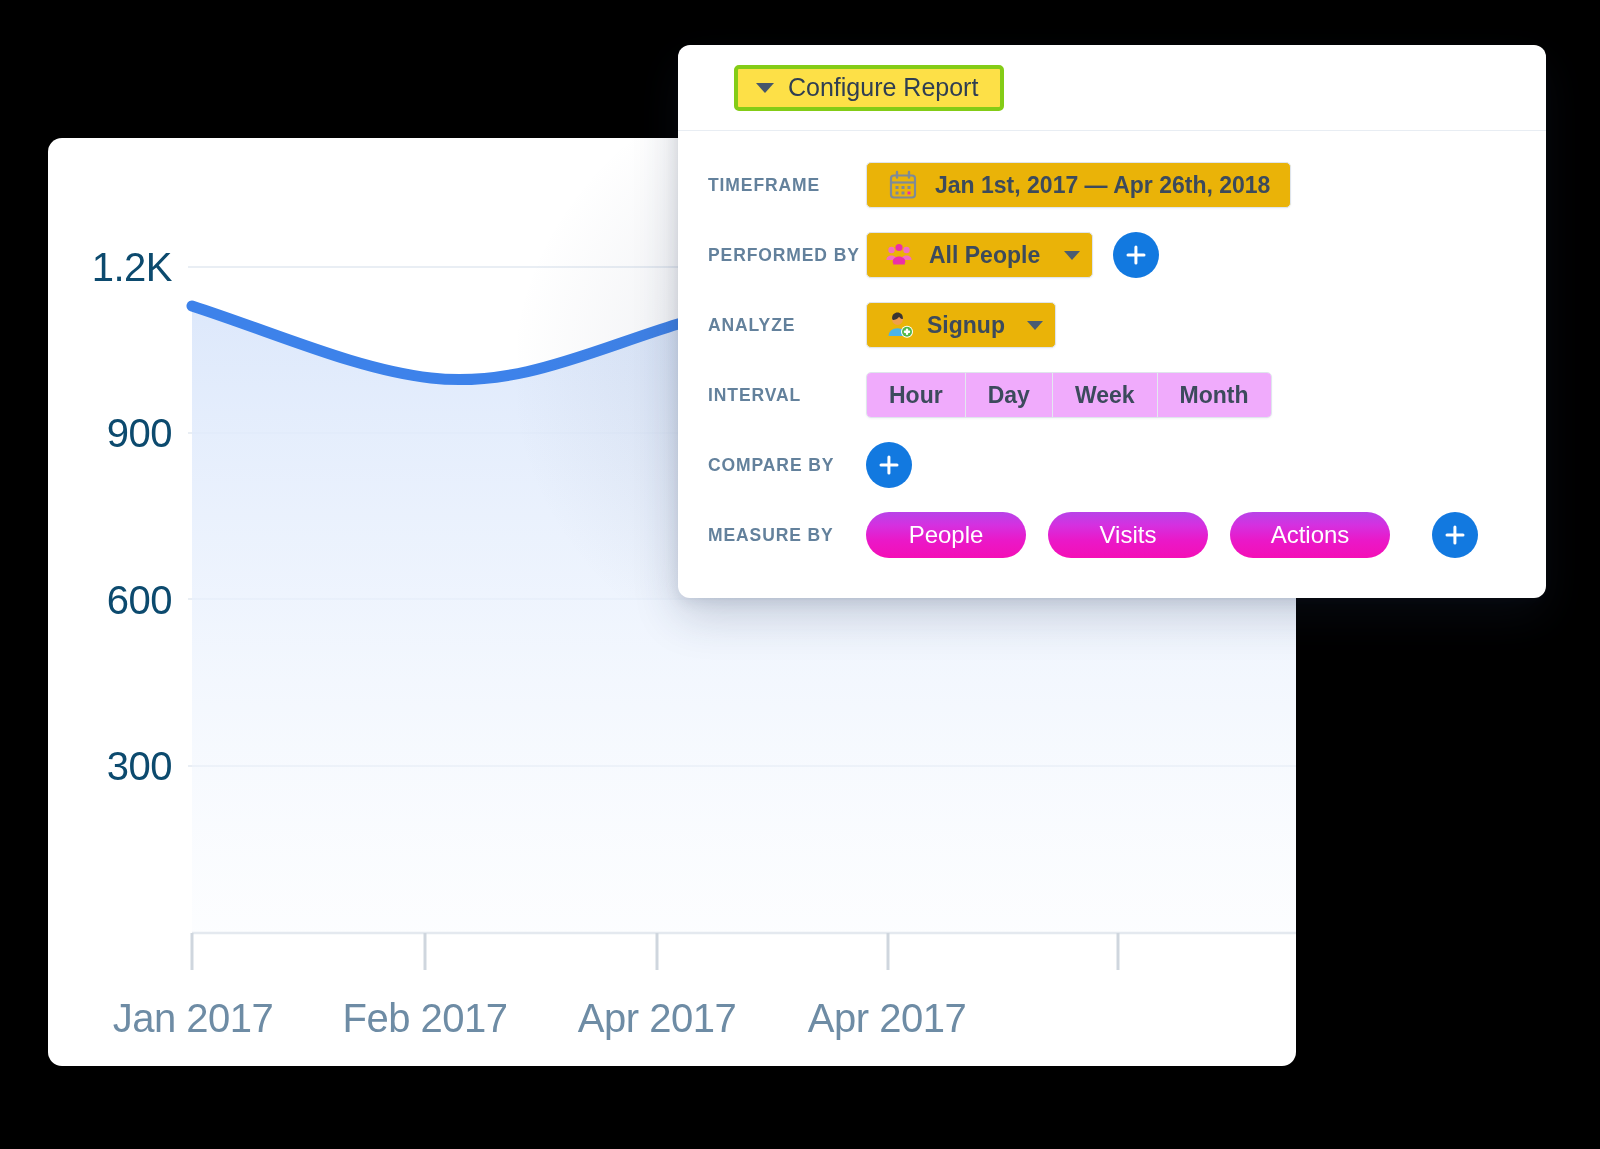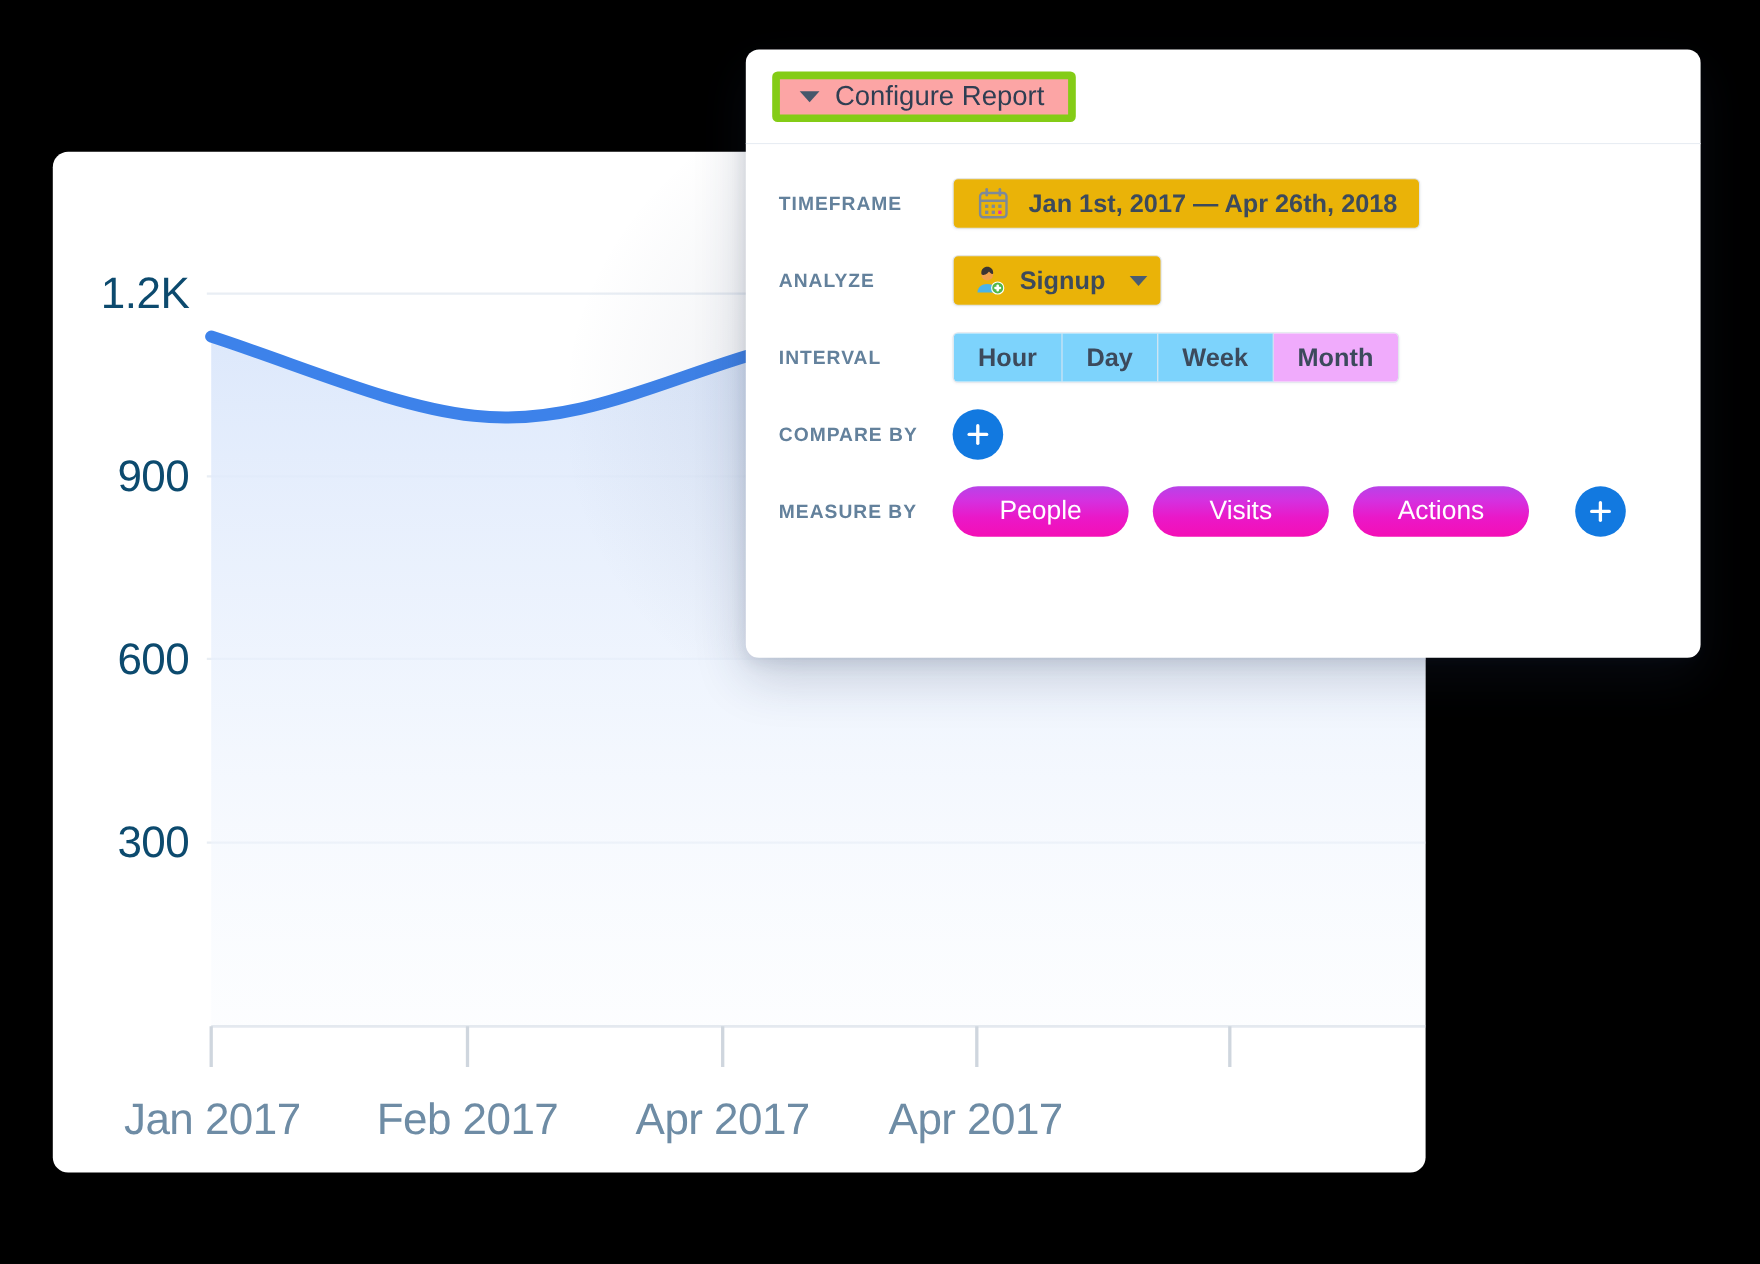--- a/index.html
+++ b/index.html
@@ -65,24 +65,25 @@
   #panel-header {
     height: 86px;
     border-bottom: 1px solid #e8edf3;
     display: flex; align-items: center;
     padding-left: 24px;
   }
   #configure-report-button {
     display: inline-flex; align-items: center; gap: 14px;
     height: 46px;
     padding: 0 22px 0 18px;
-    background: #fca5a5;
-    border: 7px solid #84cc16;
+    background: #fde047;
+    border: 4px solid #84cc16;
     border-radius: 5px;
     cursor: pointer;
+    margin-left: 32px;
   }
   #configure-report-button .caret {
     width: 0; height: 0;
     border-left: 9px solid transparent;
     border-right: 9px solid transparent;
     border-top: 10px solid #46576b;
   }
   #configure-report-button .label {
     font-size: 25px;
     color: #2f3e52;
@@ -159,21 +160,21 @@
     background: #fff;
     box-shadow: 0 1px 2px rgba(40,60,90,0.05);
   }
   .seg {
     height: 44px;
     padding: 0 22px;
     display: inline-flex; align-items: center; justify-content: center;
     font-size: 23px;
     font-weight: 700;
     color: #3c4a5c;
-    background: #7dd3fc;
+    background: #f0abfc;
     border-right: 1px solid #e3e8ef;
     cursor: pointer;
     white-space: nowrap;
   }
   .seg:last-child { border-right: none; }
   .seg.active { background: #f0abfc; }
 
   
   #measure-pills { display: inline-flex; align-items: center; gap: 22px; }
   .pill {
@@ -274,20 +275,37 @@
             <rect x="14.5" y="17" width="3" height="3" fill="#7d8a99"></rect>
             <rect x="20.5" y="17" width="3" height="3" fill="#7d8a99"></rect>
             <rect x="8.5" y="22.5" width="3" height="3" fill="#7d8a99"></rect>
             <rect x="14.5" y="22.5" width="3" height="3" fill="#7d8a99"></rect>
             <rect x="20.5" y="22.5" width="3" height="3" fill="#ef2fa6"></rect>
           </svg>
           <span class="txt">Jan 1st, 2017 — Apr 26th, 2018</span>
         </div>
       </div>
 
+      <div class="row">
+        <div class="row-label">PERFORMED BY</div>
+        <div class="field" id="performed-by-field">
+          <svg class="icon-box" viewBox="0 0 32 32">
+            <circle cx="8.5" cy="11" r="3.2" fill="#f26fc0"></circle>
+            <path d="M3.4 21c0-3 2.3-4.6 5.1-4.6s5.1 1.6 5.1 4.6z" fill="#f26fc0"></path>
+            <circle cx="23.5" cy="11" r="3.2" fill="#f26fc0"></circle>
+            <path d="M18.4 21c0-3 2.3-4.6 5.1-4.6s5.1 1.6 5.1 4.6z" fill="#f26fc0"></path>
+            <circle cx="16" cy="8.5" r="3.6" fill="#ec2fa8"></circle>
+            <path d="M9.6 23.5c0-3.8 2.9-6 6.4-6s6.4 2.2 6.4 6z" fill="#ec2fa8"></path>
+            <rect x="10.2" y="20.5" width="11.6" height="5" fill="#ec2fa8"></rect>
+          </svg>
+          <span class="txt">All People</span>
+          <span class="dd-caret"></span>
+        </div>
+        <div class="plus-btn"></div>
+      </div>
 
       <div class="row">
         <div class="row-label">ANALYZE</div>
         <div class="field" id="analyze-field">
           <svg class="icon-box" viewBox="0 0 32 32">
             <circle cx="14.5" cy="10.5" r="5.4" fill="#f0a04b"></circle>
             <path d="M9.1 9.2c0-3.4 2.4-5.6 5.4-5.6s5.4 2.2 5.4 5.6c0 .9-.6 1.1-1.6.6-1.4-.7-2.2-2-2.2-2s-1.3 2.3-4.3 3c-1.6.4-2.7.1-2.7-1.6z" fill="#3a3533"></path>
             <path d="M5.6 27c0-5 4-7.8 8.9-7.8s8.9 2.8 8.9 7.8z" fill="#49b4e8"></path>
             <circle cx="24" cy="22.8" r="6" fill="#ffffff"></circle>
             <circle cx="24" cy="22.8" r="5" fill="#53b84a"></circle>

